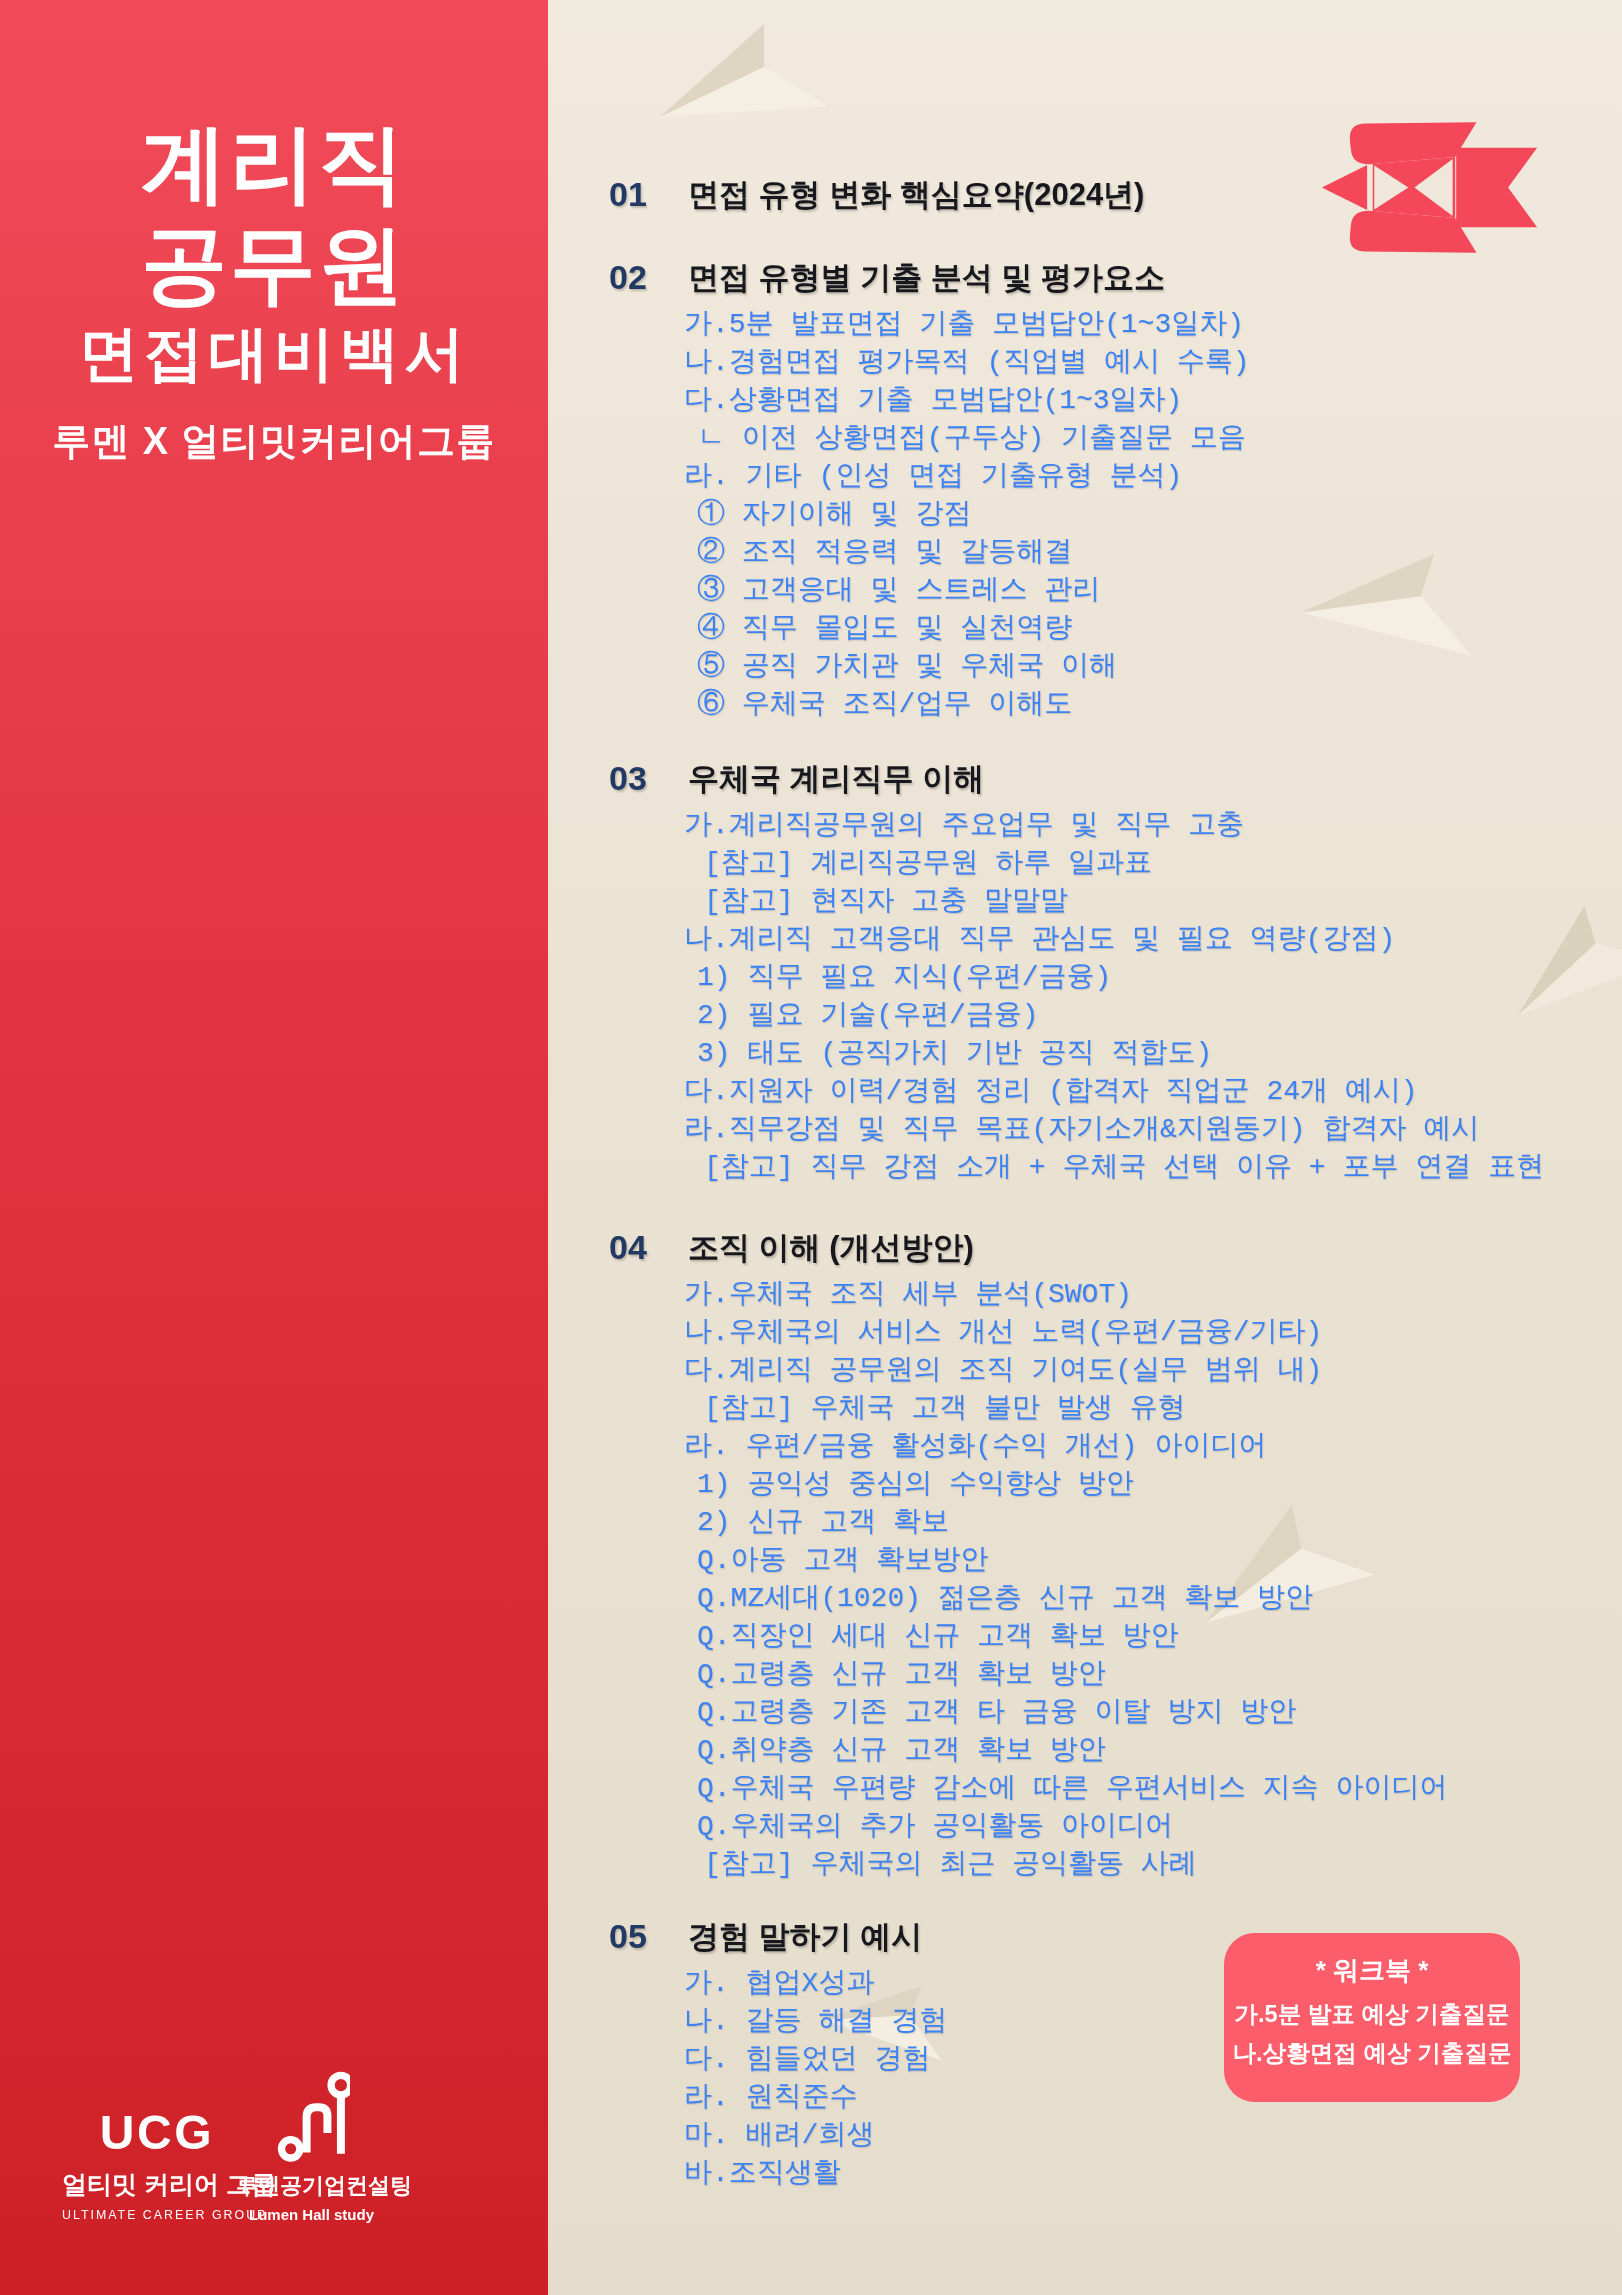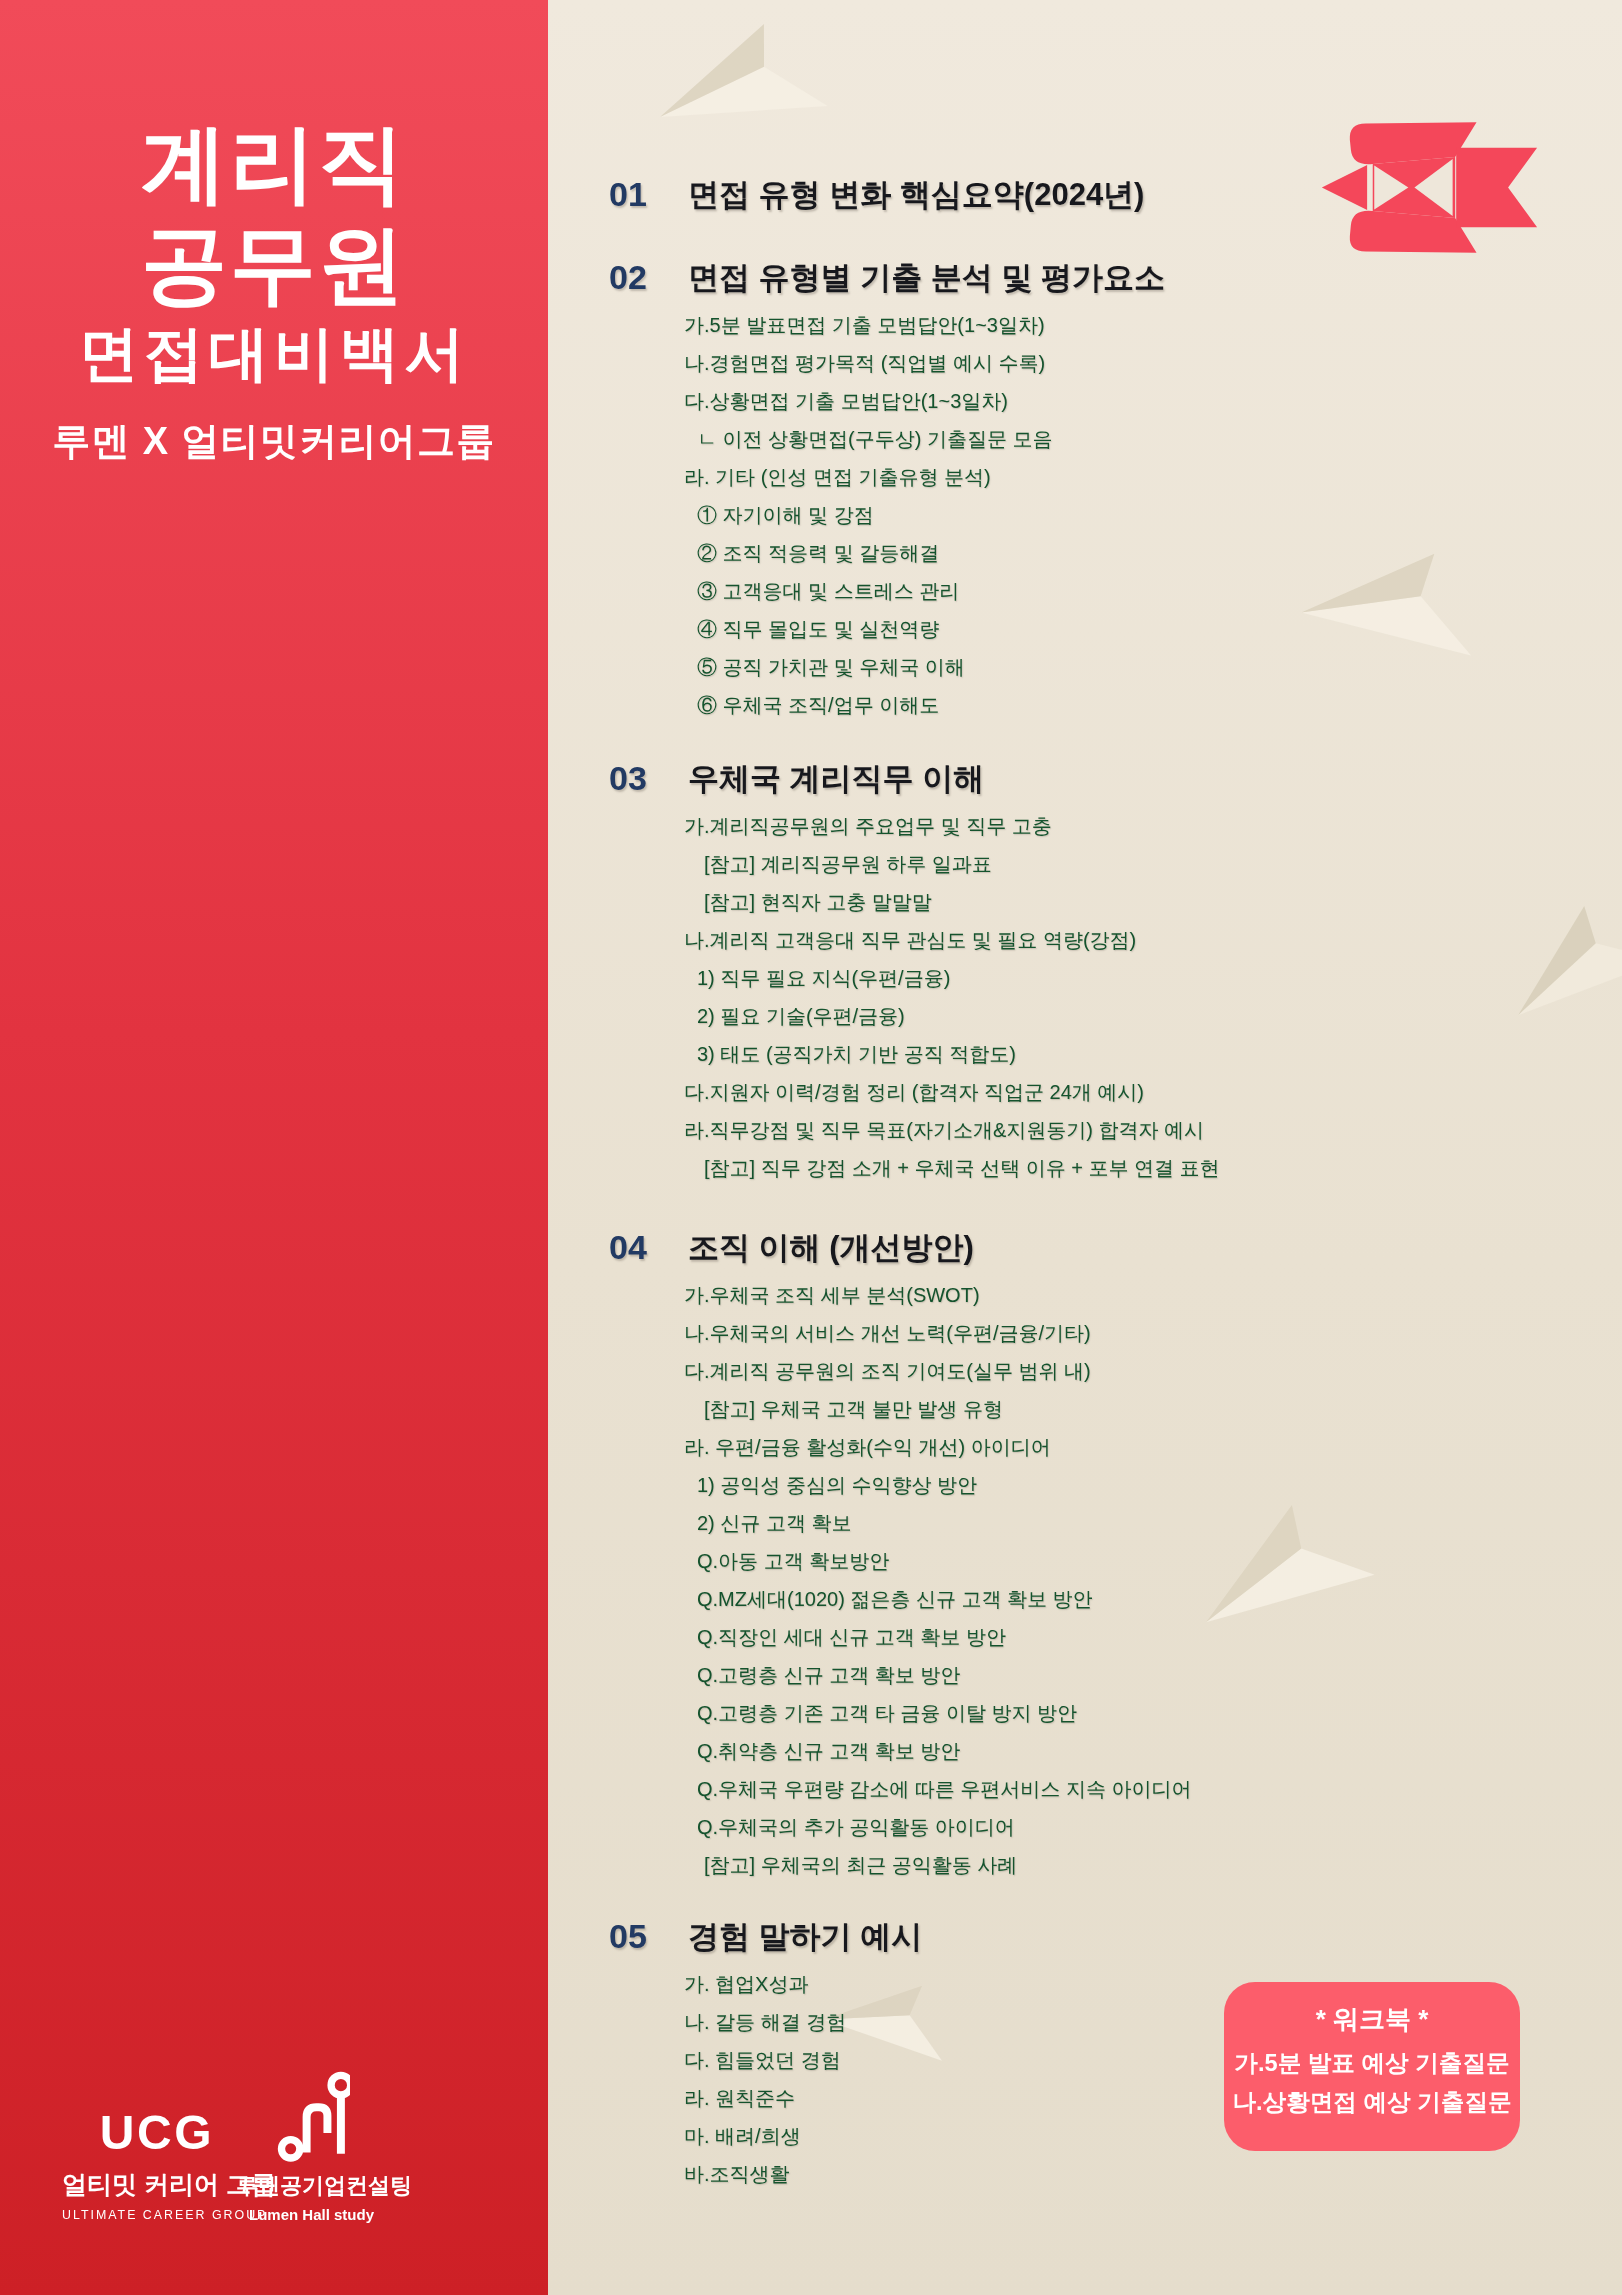--- a/index.html
+++ b/index.html
@@ -42,28 +42,29 @@
     text-shadow:1.3px 2px 2px rgba(90,80,70,.30);
   }
   .sec-title{
     position:absolute;left:688px;top:1.3px;
     color:#17181d;font-size:31px;font-weight:700;line-height:33px;white-space:nowrap;
     text-shadow:1.3px 2px 2px rgba(90,80,70,.30);
   }
   .sec-items{position:absolute;left:0;top:46px;width:1623px;}
   .toc-item{
     margin-left:684px;height:38px;line-height:38px;
-    color:#14532d;font-size:20px;font-weight:500;white-space:nowrap;
+    color:#3b82f6;font-size:28px;font-weight:500;white-space:nowrap;
     text-shadow:0.7px 1.3px 1.3px rgba(90,80,70,.25);
+    font-family:Liberation Mono, monospace;
   }
   .toc-item.i1{margin-left:697px;}
   .toc-item.i2{margin-left:704px;}
   
   .workbook{
-    position:absolute;left:1224px;top:1982px;width:296px;height:169px;
+    position:absolute;left:1224px;top:1933px;width:296px;height:169px;
     background:#fc5d6b;border-radius:31px;color:#ffffff;text-align:center;
   }
   .workbook .wb-title{margin-top:19.6px;font-size:26px;font-weight:800;}
   .workbook .wb-item{margin-top:14.4px;font-size:23.6px;font-weight:600;line-height:25px;white-space:nowrap;}
   
   .plane{position:absolute;opacity:.9;}
   .brand-logo{position:absolute;left:1276px;top:101px;width:281px;height:173px;}
 </style>
 </head>
 <body>

